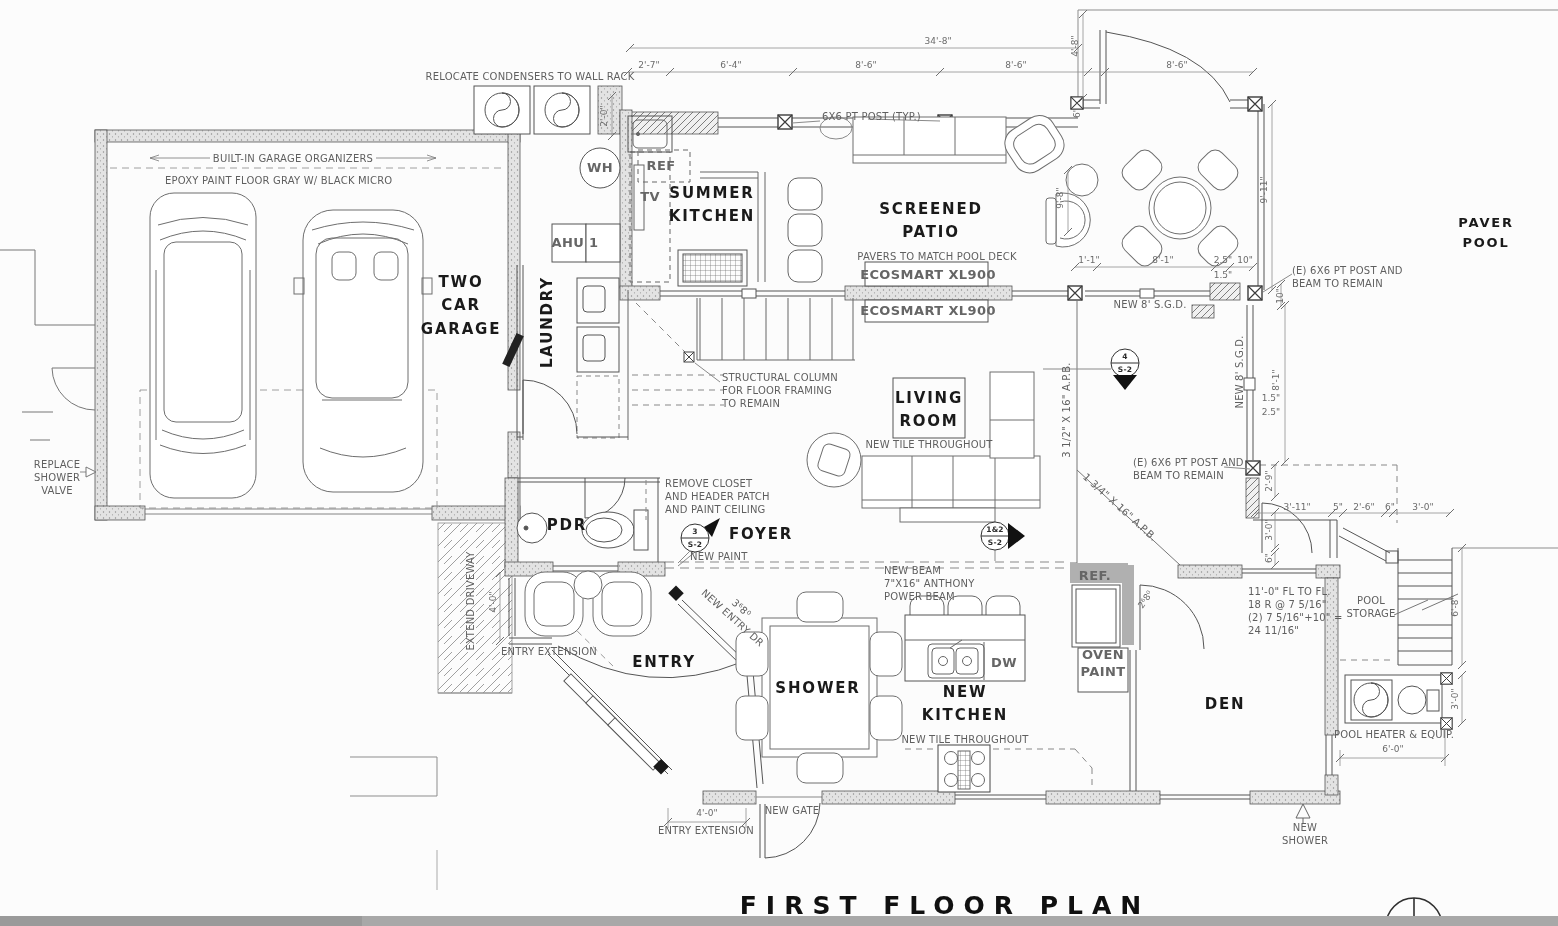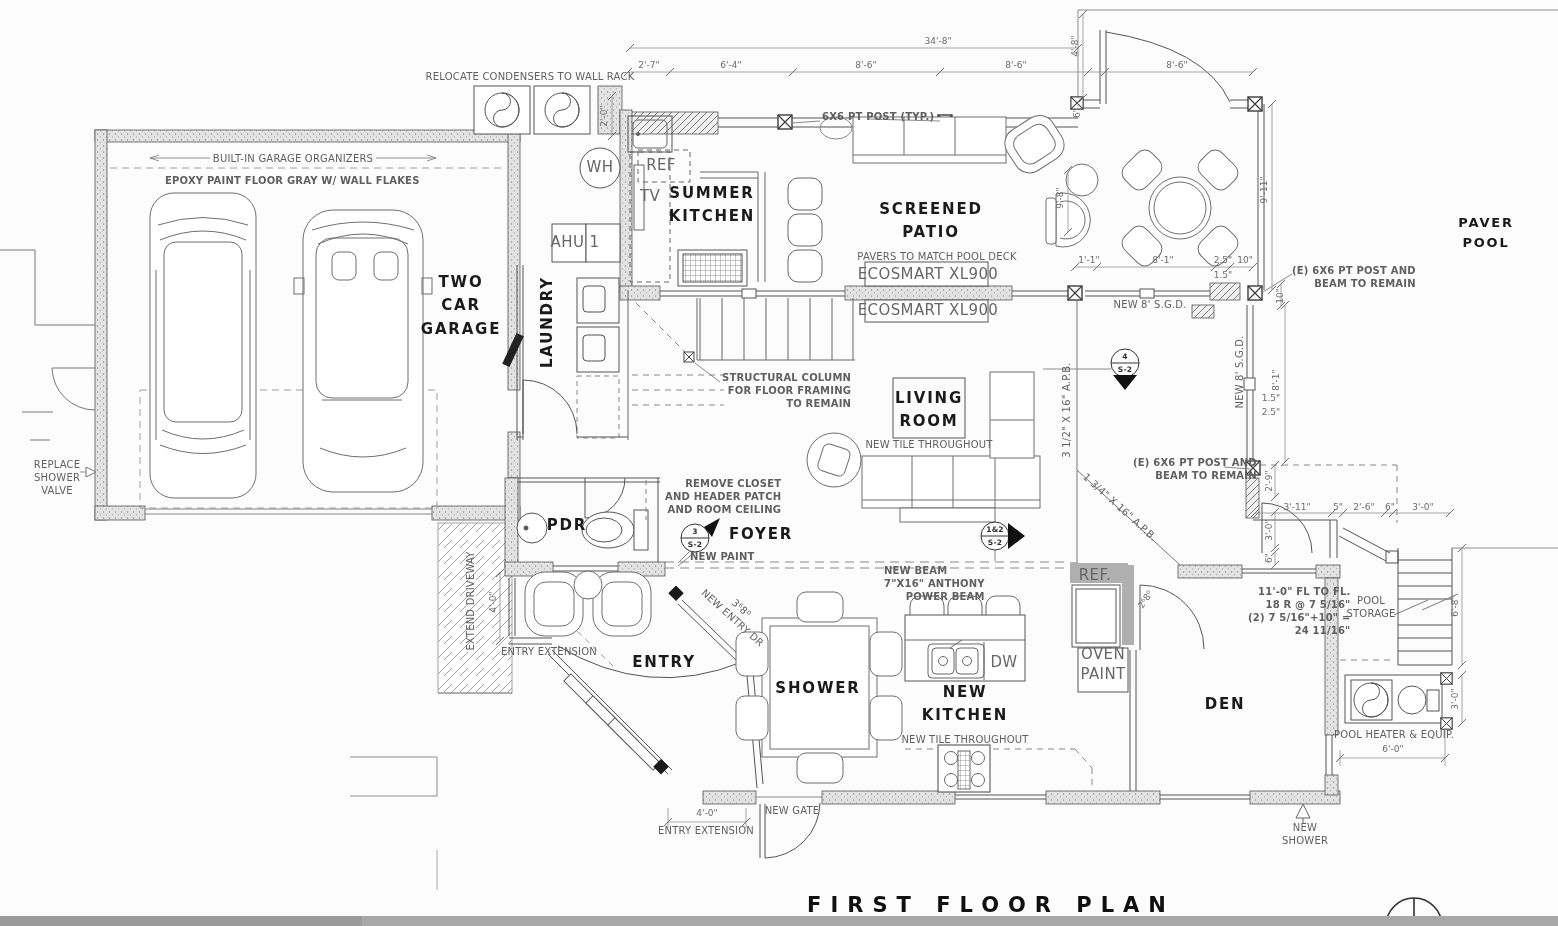--- a/index.html
+++ b/index.html
@@ -5,27 +5,27 @@
   html,body{margin:0;padding:0;background:#fff;}
   #canvas{position:relative;width:1558px;height:926px;background:#fcfcfc;overflow:hidden;
           font-family:"DejaVu Sans",sans-serif;}
   #linework{position:absolute;left:0;top:0;}
   .lbl{position:absolute;font-family:"DejaVu Sans",sans-serif;color:#5f5f5f;font-size:10px;
        line-height:1.3;white-space:pre-line;transform:translate(-50%,-50%);text-align:center;
        letter-spacing:.2px;pointer-events:none;}
   .room{color:#1a1a1a;font-weight:700;font-size:15px;letter-spacing:1.8px;line-height:1.55;}
   .rm13{font-size:13px;}
   .dim{font-size:9px;color:#6b6b6b;letter-spacing:0;}
-  .eq{font-size:15px;color:#666;letter-spacing:.4px;}
-  .lft{transform:translate(0,-50%);text-align:right;font-weight:bold;}
+  .eq{font-size:13px;color:#666;letter-spacing:.4px;font-weight:bold;}
+  .lft{transform:translate(0,-50%);text-align:left;}
   .rot{transform:translate(-50%,-50%) rotate(-90deg);}
   .rot42{transform:translate(-50%,-50%) rotate(42deg);}
   .rotm55{transform:translate(-50%,-50%) rotate(-55deg);}
   .mk{font-size:7.5px;color:#2d2d2d;font-weight:600;line-height:1;}
-  .title{font-size:21px;font-weight:700;letter-spacing:9px;color:#101010;white-space:nowrap;margin-left:46px;}
+  .title{font-size:25px;font-weight:700;letter-spacing:9px;color:#101010;white-space:nowrap;}
   .footer-bar{position:absolute;left:0;top:916px;width:1558px;height:10px;background:#a8a8a8;}
   .footer-bar .seg{position:absolute;left:0;top:0;width:362px;height:10px;background:#9a9a9a;}
 </style>
 </head>
 <body>
 
 <div id="canvas">
 
 <svg id="linework" width="1558" height="926" viewBox="0 0 1558 926">
   <defs>
@@ -450,21 +450,21 @@
 <div class="lbl room" style="left:664px;top:663px">ENTRY</div>
 <div class="lbl room" style="left:818px;top:689px">SHOWER</div>
 <div class="lbl room" style="left:965px;top:704px">NEW
 KITCHEN</div>
 <div class="lbl" style="left:965px;top:739px">NEW TILE THROUGHOUT</div>
 <div class="lbl room" style="left:1225px;top:705px">DEN</div>
 <div class="lbl" style="left:1371px;top:607px">POOL
 STORAGE</div>
 
 <div class="lbl" style="left:293px;top:158px">BUILT-IN GARAGE ORGANIZERS</div>
-<div class="lbl lft" style="left:165px;top:180px">EPOXY PAINT FLOOR GRAY W/ WALL FLAKES</div>
+<div class="lbl lft" style="left:165px;top:180px">EPOXY PAINT FLOOR GRAY W/ BLACK MICRO</div>
 
 <div class="lbl eq" style="left:600px;top:168px">WH</div>
 <div class="lbl eq" style="left:575px;top:243px">AHU 1</div>
 <div class="lbl eq" style="left:661px;top:166px">REF</div>
 <div class="lbl eq" style="left:650px;top:197px">TV</div>
 <div class="lbl eq" style="left:928px;top:275px">ECOSMART XL900</div>
 <div class="lbl eq" style="left:928px;top:311px">ECOSMART XL900</div>
 <div class="lbl eq" style="left:1095px;top:576px">REF.</div>
 <div class="lbl eq" style="left:1103px;top:664px">OVEN
 PAINT</div>
@@ -477,21 +477,21 @@
 BEAM TO REMAIN</div>
 <div class="lbl lft" style="left:1133px;top:469px">(E) 6X6 PT POST AND
 BEAM TO REMAIN</div>
 <div class="lbl" style="left:1150px;top:304px">NEW 8' S.G.D.</div>
 <div class="lbl rot" style="left:1239px;top:372px">NEW 8' S.G.D.</div>
 <div class="lbl lft" style="left:722px;top:390px">STRUCTURAL COLUMN
 FOR FLOOR FRAMING
 TO REMAIN</div>
 <div class="lbl lft" style="left:665px;top:496px">REMOVE CLOSET
 AND HEADER PATCH
-AND ROOM CEILING</div>
+AND PAINT CEILING</div>
 <div class="lbl lft" style="left:690px;top:556px">NEW PAINT</div>
 <div class="lbl lft" style="left:884px;top:570px">NEW BEAM</div>
 <div class="lbl lft" style="left:884px;top:590px">7"X16" ANTHONY
 POWER BEAM</div>
 <div class="lbl rot" style="left:1066px;top:410px">3 1/2" X 16" A.P.B.</div>
 <div class="lbl rot42" style="left:1120px;top:507px">1 3/4" X 16" A.P.B.</div>
 <div class="lbl" style="left:57px;top:477px">REPLACE
 SHOWER
 VALVE</div>
 <div class="lbl rot" style="left:470px;top:601px">EXTEND DRIVEWAY</div>

